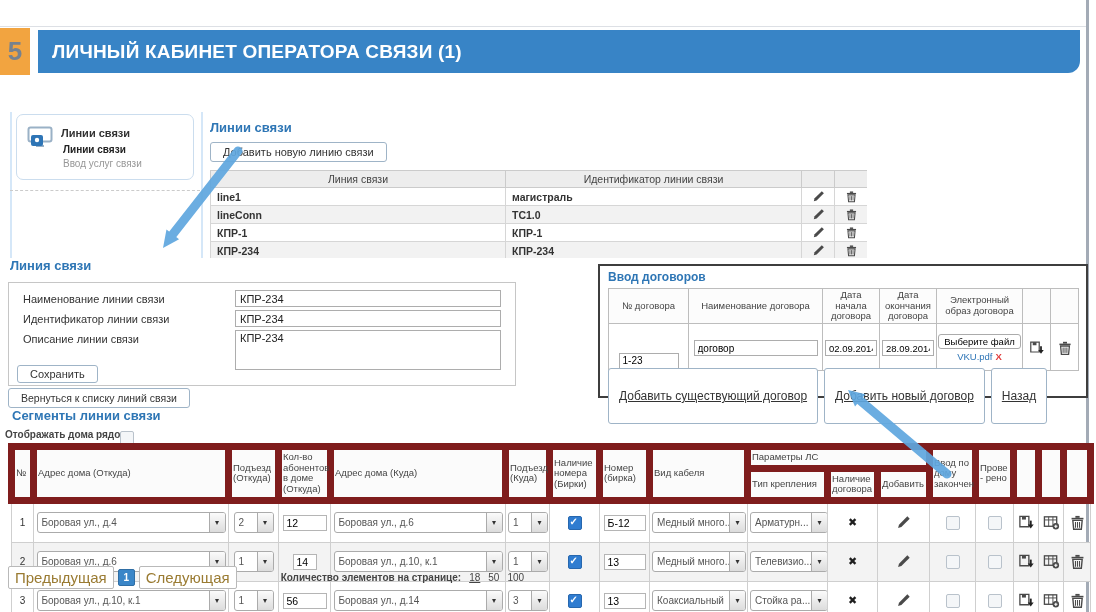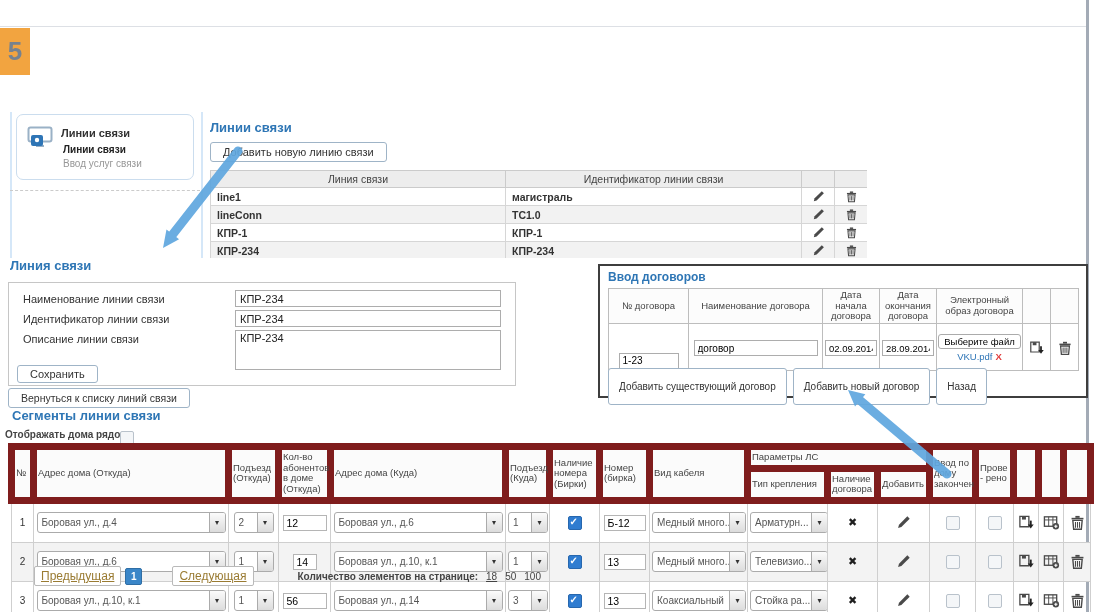--- a/index.html
+++ b/index.html
@@ -26,21 +26,21 @@
   .sb-item1{left:46px;top:29px;font-size:10px;font-weight:bold;color:#222;}
   .sb-item2{left:46px;top:43px;font-size:10px;color:#979797;}
   .dashed-sep{left:10px;top:190px;width:190px;height:0;border-top:1px dashed #CBCBCB;}
 
   
   .h-blue{font-size:13px;font-weight:bold;color:#2E76B5;}
 
   
   .btn{display:inline-block;border:1px solid #9FB4C7;border-radius:3px;background:#fff;
        color:#333;font-family:inherit;font-size:11px;padding:3px 12px;cursor:pointer;}
-  .btn.small{font-size:10px;padding:12px 10px;}
+  .btn.small{font-size:12px;padding:20px 10px;text-decoration:underline;}
 
   
   .t1-wrap{left:210px;top:170px;width:657px;height:88px;overflow:hidden;}
   table{border-collapse:collapse;table-layout:fixed;}
   #t1{width:657px;}
   #t1 th{height:16px;background:#EDEDED;border:1px solid #CBCBCB;font-size:10.5px;color:#444;
          font-weight:normal;text-align:center;padding:0;}
   #t1 td{height:17px;border:1px solid #D6D6D6;font-size:10.5px;font-weight:bold;color:#333;
          padding:0 6px;overflow:hidden;white-space:nowrap;}
   #t1 tbody tr:nth-child(even){background:#F2F2F2;}
@@ -92,21 +92,21 @@
   .cb.checked{background:#2F7CD0;border-color:#2767AE;}
   .cb.checked::after{content:"✓";color:#fff;font-size:10px;font-weight:bold;position:absolute;left:1px;top:-1px;}
   .xmark::after{content:"✖";font-size:11px;color:#1F1F1F;}
   .xmark{cursor:pointer;}
 
   .icn{cursor:pointer;vertical-align:middle;}
 
   
   .pager{left:8px;top:566px;display:flex;align-items:center;gap:4px;}
   .pg-btn{border:1px solid #B9B9B9;background:#fff;border-radius:2px;padding:2px 6px;font-family:inherit;
-          font-size:12px;text-decoration:underline;color:#9A7B32;cursor:pointer;margin-left:26px;}
+          font-size:15px;color:#9A7B32;cursor:pointer;}
   .pg-cur{width:15px;height:15px;background:#3A86C8;border:1px solid #2F6EA5;color:#fff;font-size:10px;
           font-weight:bold;display:flex;align-items:center;justify-content:center;border-radius:2px;cursor:pointer;}
   .pp-label{margin-left:8px;font-size:10px;font-weight:bold;color:#444;padding-left:32px;}
   .pp-opt{font-size:10px;color:#444;margin-left:4px;cursor:pointer;}
   .pp-opt.sel{text-decoration:underline;}
 
   .arrows{left:0;top:0;pointer-events:none;z-index:40;}
   .toggle-label{left:5px;top:429px;font-size:10px;font-weight:bold;color:#444;}
 </style>
 </head>
@@ -144,20 +144,21 @@
   </defs>
 </svg>
 
 <div id="page">
 
   <div class="abs top-line"></div>
   <div class="abs right-strip"></div>
 
   
   <div class="abs slide-num">5</div>
+  <div class="abs header-bar">ЛИЧНЫЙ КАБИНЕТ ОПЕРАТОРА СВЯЗИ (1)</div>
 
   
   <div class="abs vline" style="left:10px;"></div>
   <div class="abs vline" style="left:201px;"></div>
   <div class="abs sidebar-card">
     <svg class="abs sb-icon">
         <use href="#i-monitor"></use>
       </svg>
     <div class="abs sb-group">Линии связи</div>
     <div class="abs sb-item1">Линии связи</div>

